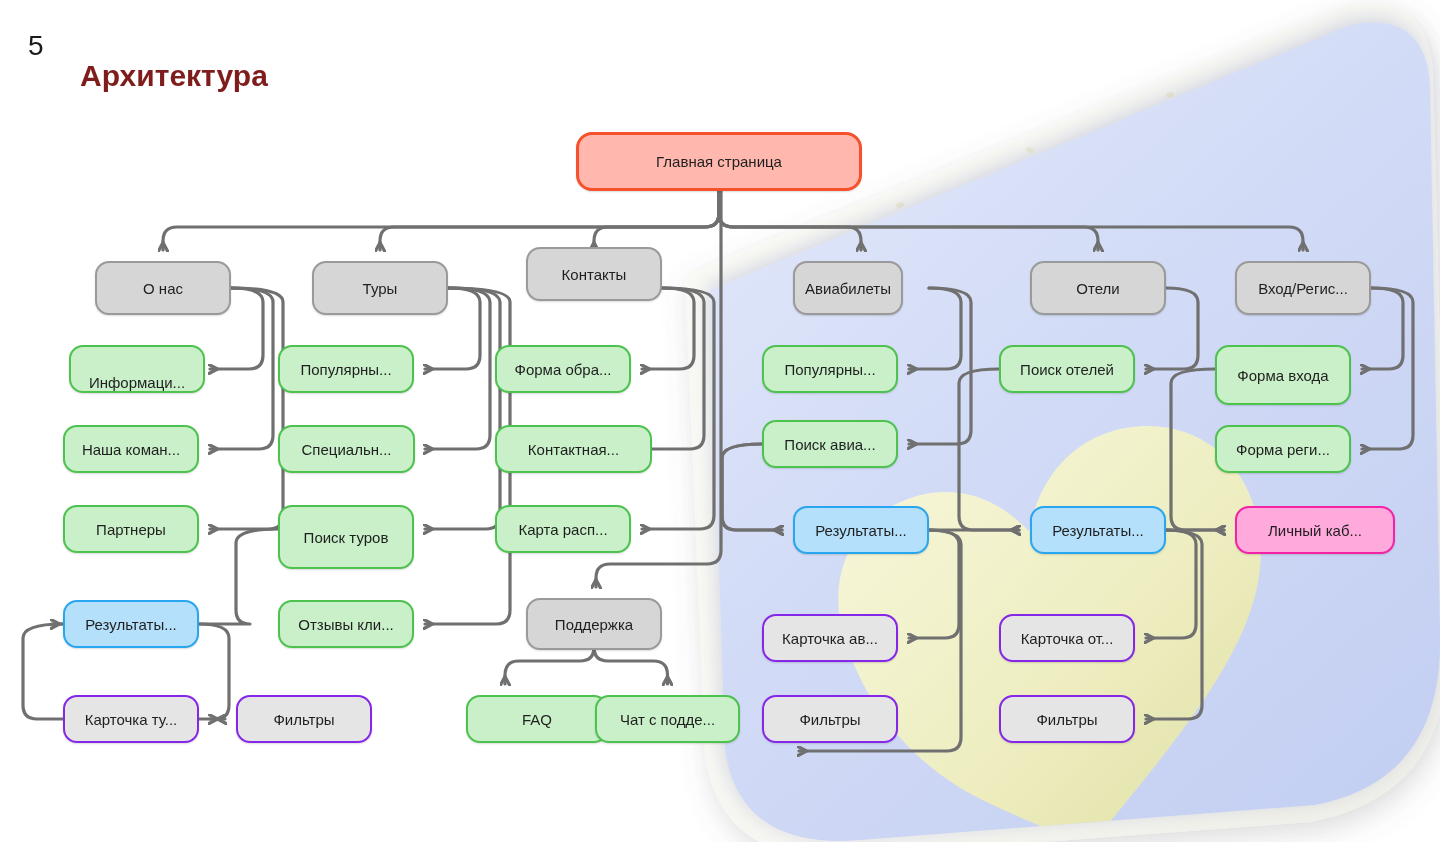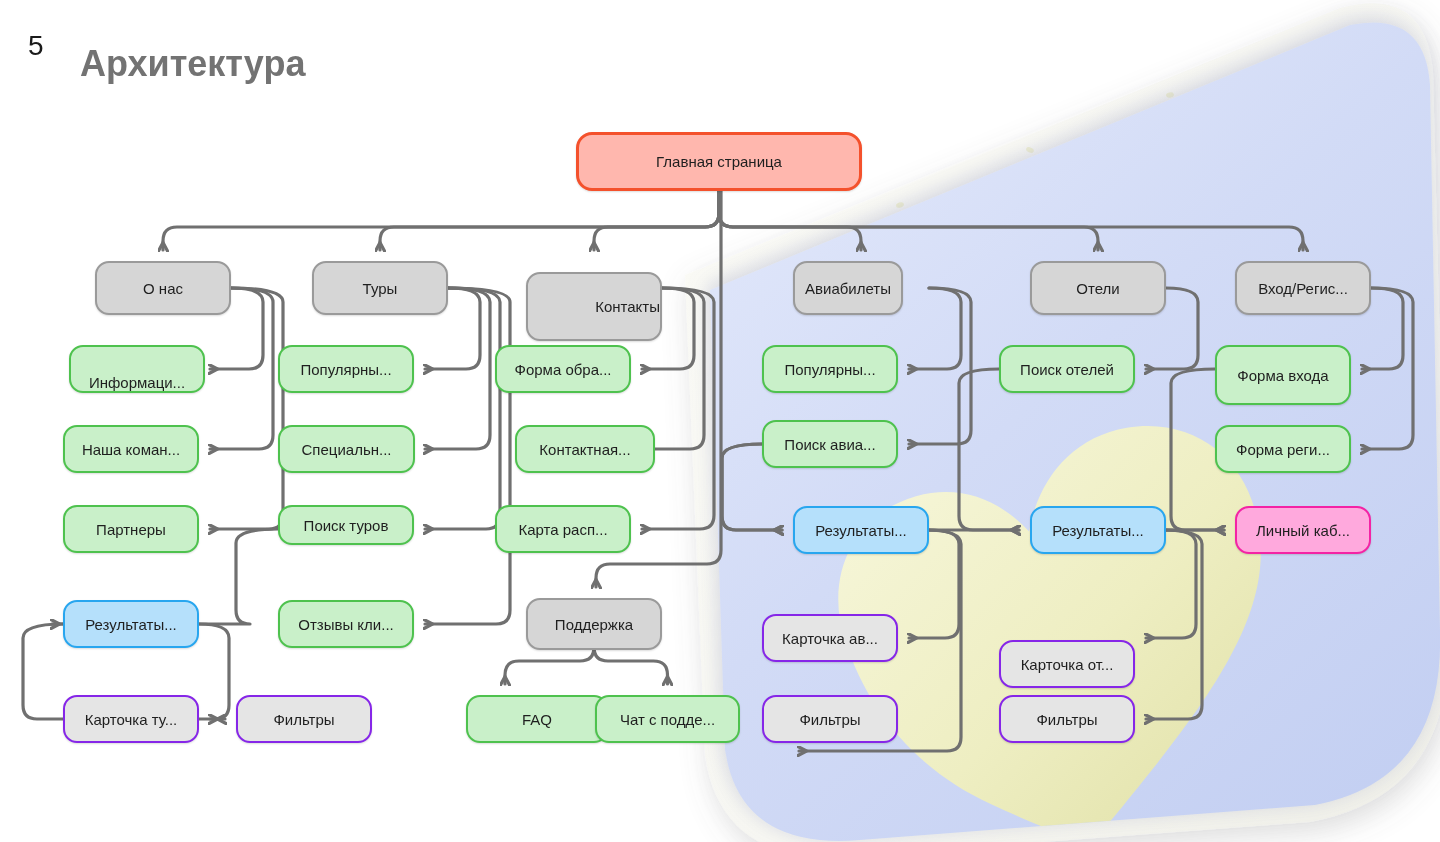--- a/index.html
+++ b/index.html
@@ -14,22 +14,22 @@
   
   #bg-art{position:absolute;left:650px;top:-10px;width:800px;height:870px;overflow:hidden;}
   #bg-art svg{position:absolute;left:0;top:0;}
 
   
   .slide-number{
     position:absolute;left:28px;top:32px;
     font-size:28px;color:#1a1a1a;font-weight:400;line-height:1;
   }
   .slide-title{
-    position:absolute;left:80px;top:42px;
-    font-size:36px;font-weight:700;color:#737373;line-height:1.2;
+    position:absolute;left:80px;top:58px;
+    font-size:30px;font-weight:700;color:#7f1d1d;line-height:1.2;
   }
   .slide-subtitle{
     position:absolute;left:80px;top:128px;
     font-size:21px;font-weight:700;color:#3b82d6;line-height:1.2;
   }
 
   
   #diagram{position:absolute;left:0;top:0;width:1440px;height:842px;}
   #edges{position:absolute;left:0;top:0;}
   .node{
@@ -175,21 +175,21 @@
     <div id="nodes">
         <div class="node n-red root" style="left: 576px; top: 132px; width: 286px; height: 59px;">
           <span>Главная страница</span>
         </div>
         <div class="node n-gray" style="left: 95px; top: 261px; width: 136px; height: 54px;">
           <span>О нас</span>
         </div>
         <div class="node n-gray" style="left: 312px; top: 261px; width: 136px; height: 54px;">
           <span>Туры</span>
         </div>
-        <div class="node n-gray" style="left: 526px; top: 272px; width: 136px; height: 69px; justify-content: flex-end;">
+        <div class="node n-gray" style="left: 526px; top: 247px; width: 136px; height: 54px;">
           <span>Контакты</span>
         </div>
         <div class="node n-gray" style="left: 793px; top: 261px; width: 110px; height: 54px;">
           <span>Авиабилеты</span>
         </div>
         <div class="node n-gray" style="left: 1030px; top: 261px; width: 136px; height: 54px;">
           <span>Отели</span>
         </div>
         <div class="node n-gray" style="left: 1235px; top: 261px; width: 136px; height: 54px;">
           <span>Вход/Регис...</span>
@@ -208,33 +208,33 @@
         </div>
         <div class="node n-purple" style="left: 63px; top: 695px; width: 136px; height: 48px;">
           <span>Карточка ту...</span>
         </div>
         <div class="node n-green" style="left: 278px; top: 345px; width: 136px; height: 48px;">
           <span>Популярны...</span>
         </div>
         <div class="node n-green" style="left: 278px; top: 425px; width: 137px; height: 48px;">
           <span>Специальн...</span>
         </div>
-        <div class="node n-green" style="left: 278px; top: 505px; width: 136px; height: 40px;">
+        <div class="node n-green" style="left: 278px; top: 505px; width: 136px; height: 64px;">
           <span>Поиск туров</span>
         </div>
         <div class="node n-green" style="left: 278px; top: 600px; width: 136px; height: 48px;">
           <span>Отзывы кли...</span>
         </div>
         <div class="node n-purple" style="left: 236px; top: 695px; width: 136px; height: 48px;">
           <span>Фильтры</span>
         </div>
         <div class="node n-green" style="left: 495px; top: 345px; width: 136px; height: 48px;">
           <span>Форма обра...</span>
         </div>
-        <div class="node n-green" style="left: 495px; top: 425px; width: 140px; height: 48px; margin-left: 20px;">
+        <div class="node n-green" style="left: 495px; top: 425px; width: 157px; height: 48px;">
           <span>Контактная...</span>
         </div>
         <div class="node n-green" style="left: 495px; top: 505px; width: 136px; height: 48px;">
           <span>Карта расп...</span>
         </div>
         <div class="node n-gray" style="left: 526px; top: 598px; width: 136px; height: 52px;">
           <span>Поддержка</span>
         </div>
         <div class="node n-green" style="left: 434px; top: 695px; width: 142px; height: 48px; margin-left: 32px;">
           <span>FAQ</span>
@@ -256,31 +256,31 @@
         </div>
         <div class="node n-purple" style="left: 762px; top: 695px; width: 136px; height: 48px;">
           <span>Фильтры</span>
         </div>
         <div class="node n-green" style="left: 999px; top: 345px; width: 136px; height: 48px;">
           <span>Поиск отелей</span>
         </div>
         <div class="node n-blue" style="left: 1030px; top: 506px; width: 136px; height: 48px;">
           <span>Результаты...</span>
         </div>
-        <div class="node n-purple" style="left: 999px; top: 614px; width: 136px; height: 48px; margin-top: 26px;">
+        <div class="node n-purple" style="left: 999px; top: 614px; width: 136px; height: 48px;">
           <span>Карточка от...</span>
         </div>
         <div class="node n-purple" style="left: 999px; top: 695px; width: 136px; height: 48px;">
           <span>Фильтры</span>
         </div>
         <div class="node n-green" style="left: 1215px; top: 345px; width: 136px; height: 60px;">
           <span>Форма входа</span>
         </div>
         <div class="node n-green" style="left: 1215px; top: 425px; width: 136px; height: 48px;">
           <span>Форма реги...</span>
         </div>
-        <div class="node n-pink" style="left: 1235px; top: 506px; width: 136px; height: 48px; text-align: right;">
+        <div class="node n-pink" style="left: 1235px; top: 506px; width: 160px; height: 48px; text-align: right;">
           <span>Личный каб...</span>
         </div>
       </div>
   </div>
 
 </div>
 
 </body></html>

